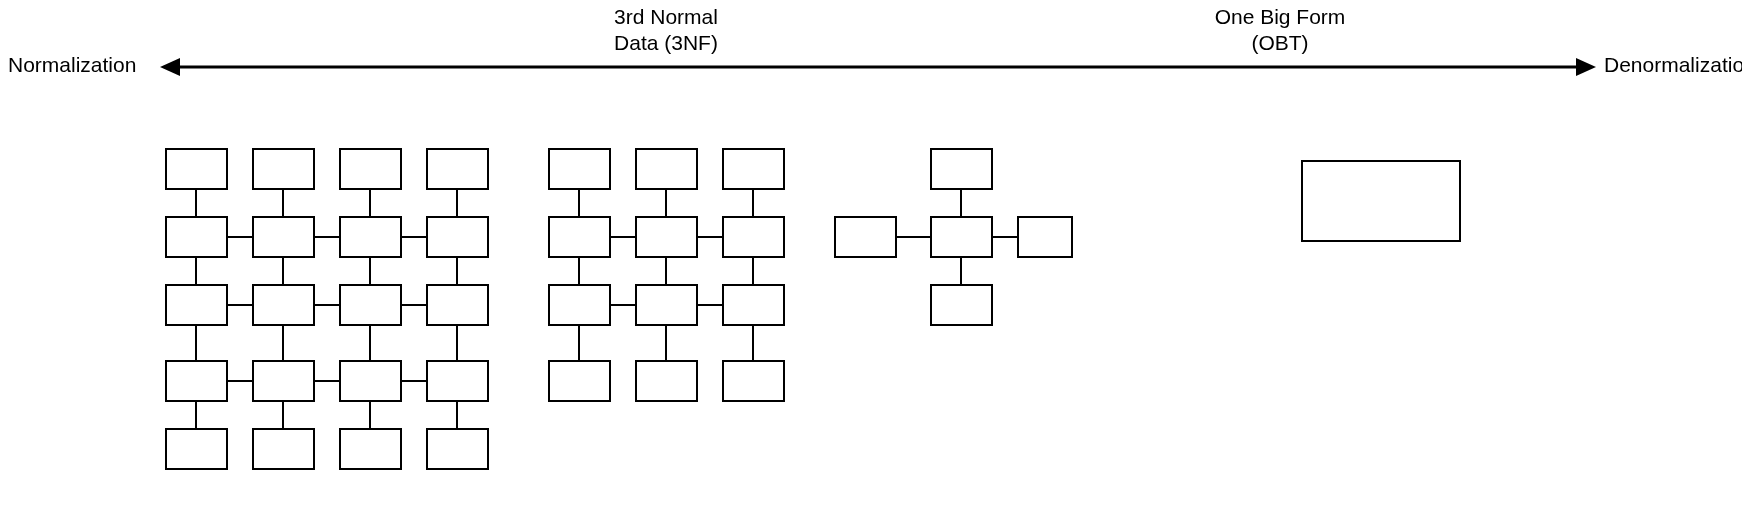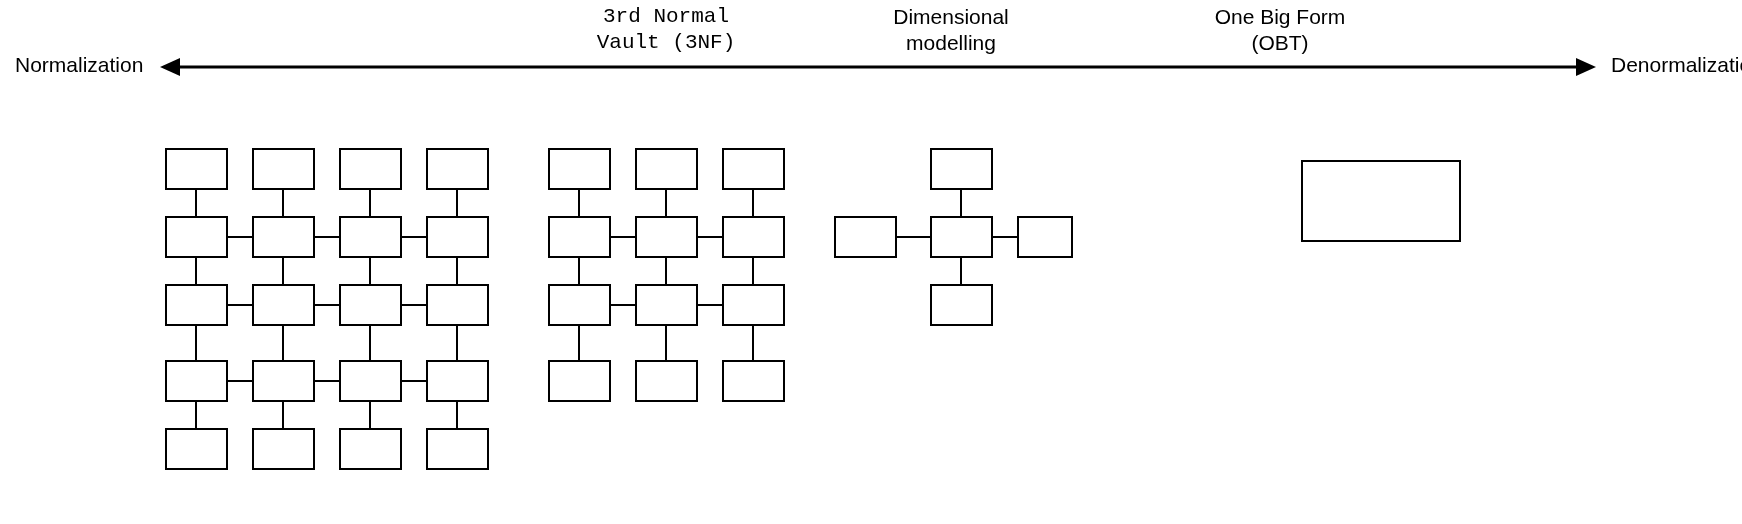--- a/index.html
+++ b/index.html
@@ -20,37 +20,36 @@
     overflow: hidden;
   }
 
   
   .axis-label {
     position: absolute;
     font-size: 21px;
     line-height: 21px;
     color: #000;
     white-space: nowrap;
-    margin-left: 7px;
   }
   #label-normalization { left: 8px;  top: 54px; }
   #label-denormalization { left: 1604px; top: 54px; }
 
   .stage-caption {
     position: absolute;
     font-size: 21px;
     line-height: 26px;
     text-align: center;
     white-space: nowrap;
     color: #000;
   }
   .stage-caption .ln { display: block; }
 
   #caption-dv   { left: 200px;  top: 4px;  width: 266px; }
-  #caption-3nf  { left: 533px;  top: 4px;  width: 266px; font-family: Liberation Mono, monospace; }
+  #caption-3nf  { left: 533px;  top: 4px;  width: 266px; }
   #caption-dim  { left: 818px;  top: 4px;  width: 266px; }
   #caption-obt  { left: 1147px; top: 4px;  width: 266px; }
 
   #axis-arrow {
     position: absolute;
     left: 160px;
     top: 52px;
     width: 1436px;
     height: 30px;
   }
@@ -90,27 +89,23 @@
 
   <div class="axis-label" id="label-normalization">Normalization</div>
 
   <div class="axis-label" id="label-denormalization">Denormalization</div>
 
   <div class="stage-caption" id="caption-dv">
   </div>
 
   <div class="stage-caption" id="caption-3nf">
     <span class="ln">3rd Normal</span>
-    <span class="ln">Vault (3NF)</span>
+    <span class="ln">Data (3NF)</span>
   </div>
 
-  <div class="stage-caption" id="caption-dim">
-    <span class="ln">Dimensional</span>
-    <span class="ln">modelling</span>
-  </div>
 
   <div class="stage-caption" id="caption-obt">
     <span class="ln">One Big Form</span>
     <span class="ln">(OBT)</span>
   </div>
 
   <svg id="axis-arrow" viewBox="0 0 1436 30">
     <line x1="14" y1="15" x2="1422" y2="15" stroke="#000000" stroke-width="3"></line>
     <polygon points="0,15 20,6 20,24" fill="#000000"></polygon>
     <polygon points="1436,15 1416,6 1416,24" fill="#000000"></polygon>

